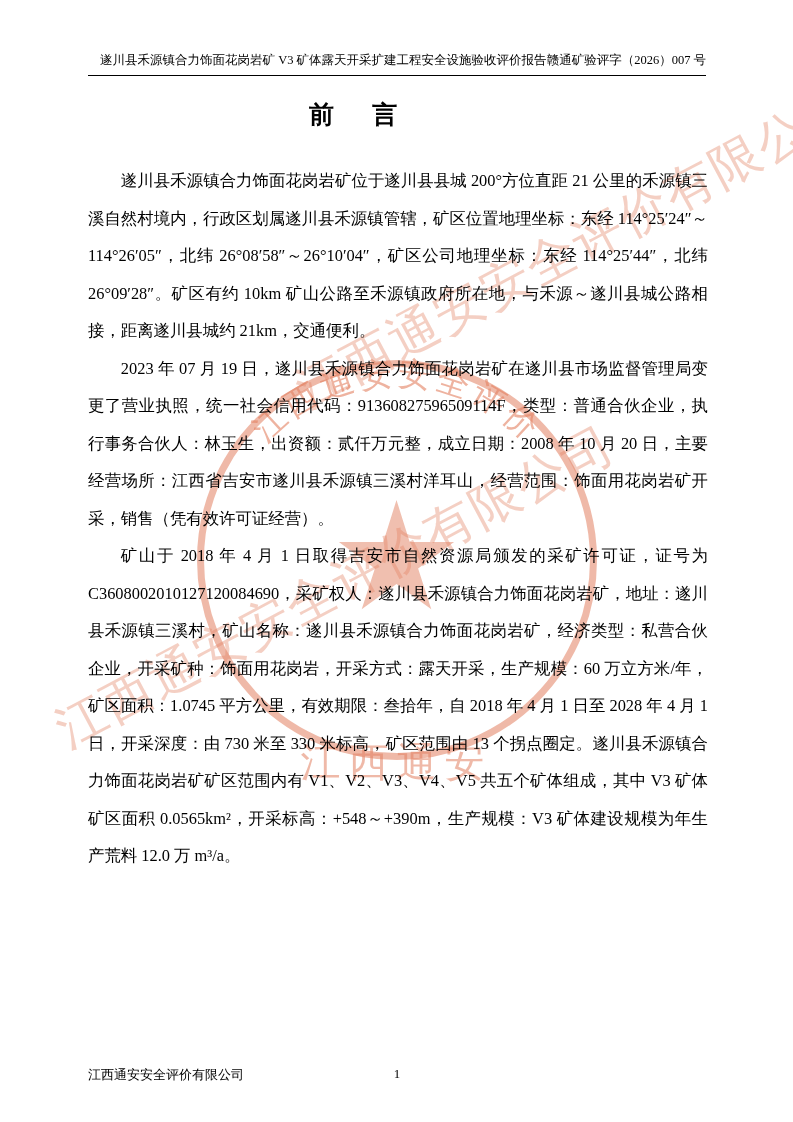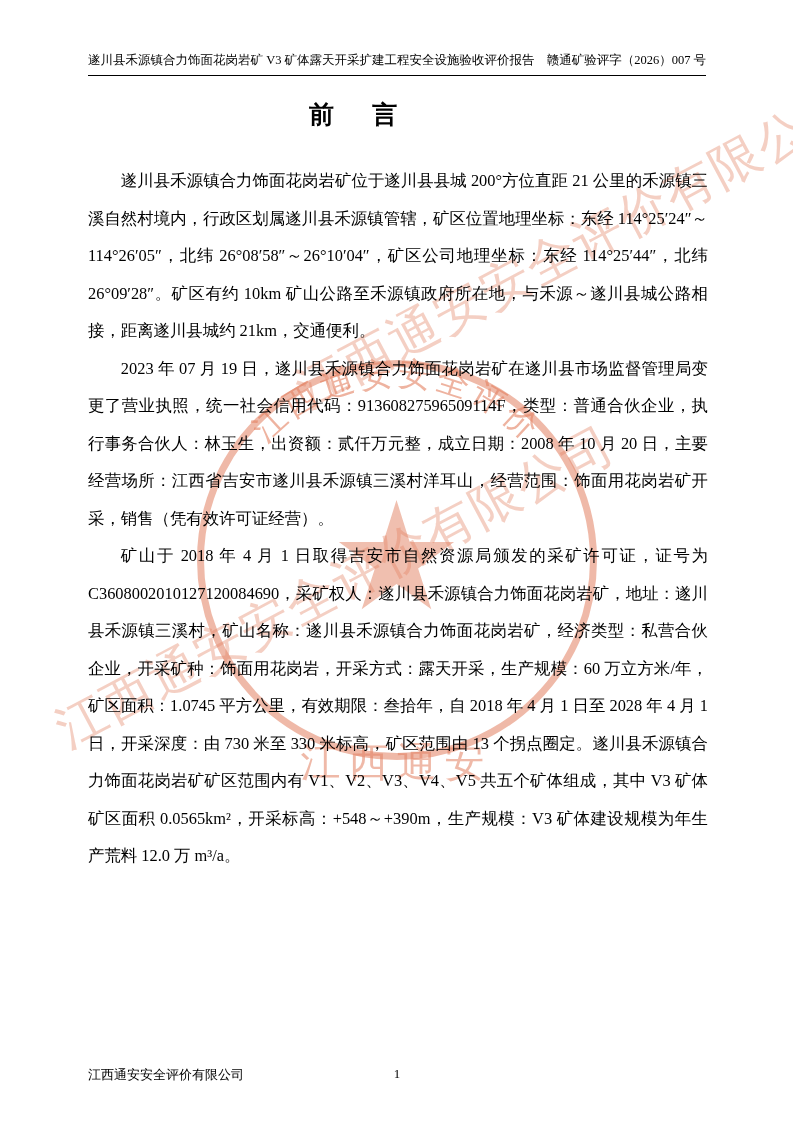--- a/index.html
+++ b/index.html
@@ -101,21 +101,21 @@
     z-index: 2;
   }
 
   
   .header {
     position: absolute;
     left: 88px;
     top: 52px;
     width: 618px;
     display: flex;
-    justify-content: space-between;
+    justify-content: flex-end;
     align-items: baseline;
     font-size: 12.5px;
     letter-spacing: 0px;
     white-space: nowrap;
   }
   .header-rule {
     position: absolute;
     left: 88px;
     top: 75px;
     width: 618px;

